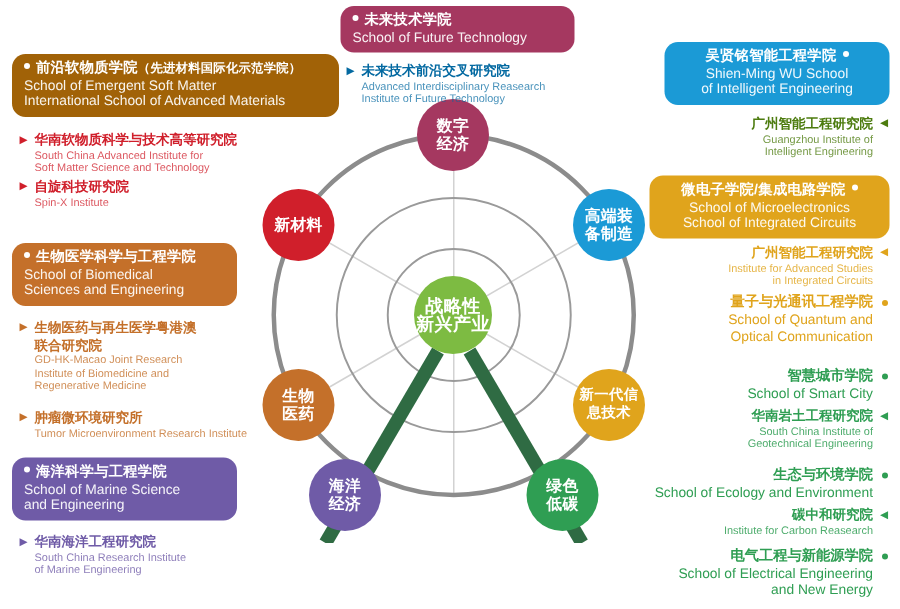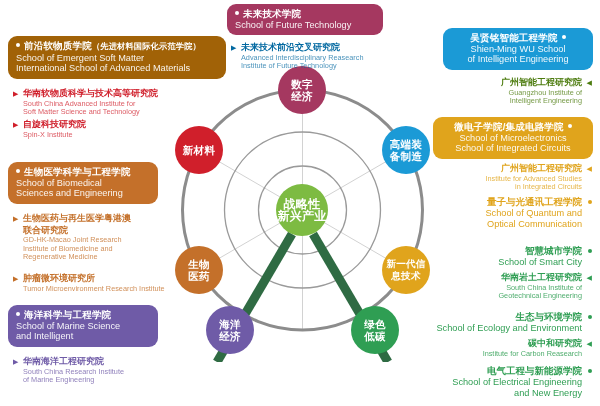--- a/index.html
+++ b/index.html
@@ -163,21 +163,21 @@
     <span class="tri">▶</span>
     <div class="cn">肿瘤微环境研究所</div>
     <div class="en" style="opacity:.78;">Tumor Microenvironment Research Institute</div>
   </div>
 
   <div class="pill left" style="left:8px;top:305px;width:150px;background:#6f5ba7;">
     <div class="cn">
       <span class="dot"></span><span>海洋科学与工程学院</span>
     </div>
     <div class="en">School of Marine Science</div>
-    <div class="en">and Intelligent</div>
+    <div class="en">and Engineering</div>
   </div>
 
   <div class="sub left" style="left:11px;top:356px;width:190px;color:#6f5ba7;">
     <span class="tri">▶</span>
     <div class="cn">华南海洋工程研究院</div>
     <div class="en" style="opacity:.78;">South China Research Institute</div>
     <div class="en" style="opacity:.78;">of Marine Engineering</div>
   </div>
 
   <div class="pill right" style="left:443px;top:28px;width:150px;background:#1b9ad6;">

